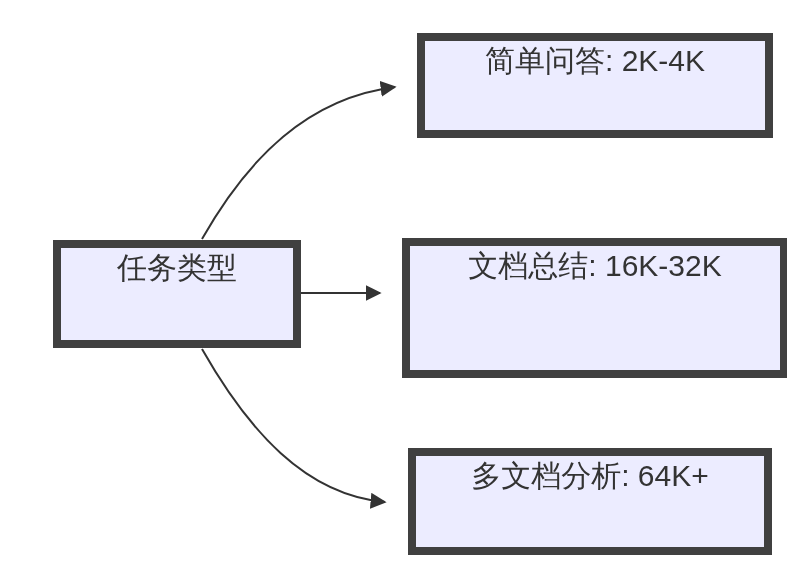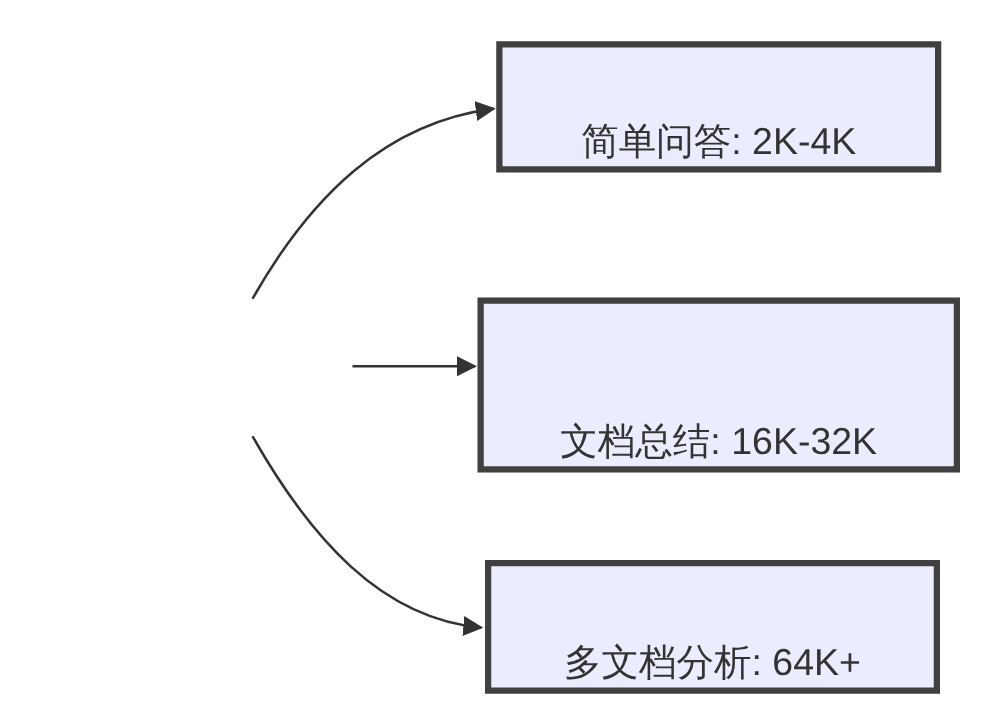--- a/index.html
+++ b/index.html
@@ -25,25 +25,26 @@
   }
   .edge-path {
     fill: none;
     stroke: #333333;
     stroke-width: 2px;
   }
   .node {
     position: absolute;
     box-sizing: border-box;
     background: #ECECFF;
-    border: 5px solid #404040;
+    border: 8px solid #404040;
     display: flex;
-    align-items: flex-end;
+    align-items: flex-start;
     justify-content: center;
     text-align: center;
+    margin-left: 20px;
   }
   .node-label {
     font-size: 30px;
     line-height: 1.3;
     color: #333333;
     white-space: nowrap;
   }
   .node-root    { left: 33px;  top: 240px; width: 248px; height: 108px; }
   .node-qa      { left: 397px; top: 33px;  width: 356px; height: 105px; }
   .node-summary { left: 382px; top: 238px; width: 386px; height: 140px; }
@@ -58,20 +59,23 @@
     <defs>
       <marker id="arrowhead" viewBox="0 0 10 10" refX="9" refY="5" markerWidth="8" markerHeight="8" orient="auto">
         <path d="M0,0 L10,5 L0,10 z" fill="#333333"></path>
       </marker>
     </defs>
     <path class="edge-path" d="M 202 239 C 248 158, 308 98, 395 87" marker-end="url(#arrowhead)"></path>
     <path class="edge-path" d="M 282 293 L 380 293" marker-end="url(#arrowhead)"></path>
     <path class="edge-path" d="M 202 349 C 248 430, 305 495, 385 502" marker-end="url(#arrowhead)"></path>
   </svg>
 
+  <div class="node node-root">
+    <span class="node-label">任务类型</span>
+  </div>
 
   <div class="node node-qa">
     <span class="node-label">简单问答: 2K-4K</span>
   </div>
 
   <div class="node node-summary">
     <span class="node-label">文档总结: 16K-32K</span>
   </div>
 
   <div class="node node-multi">

